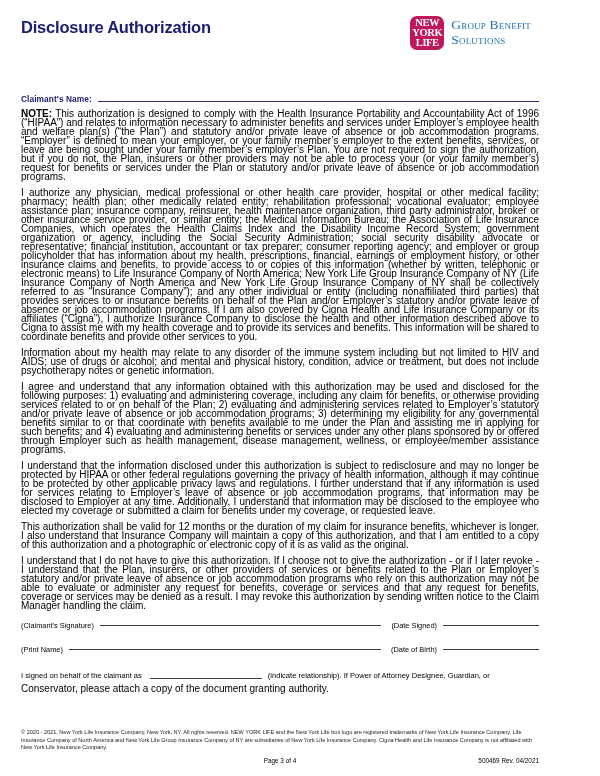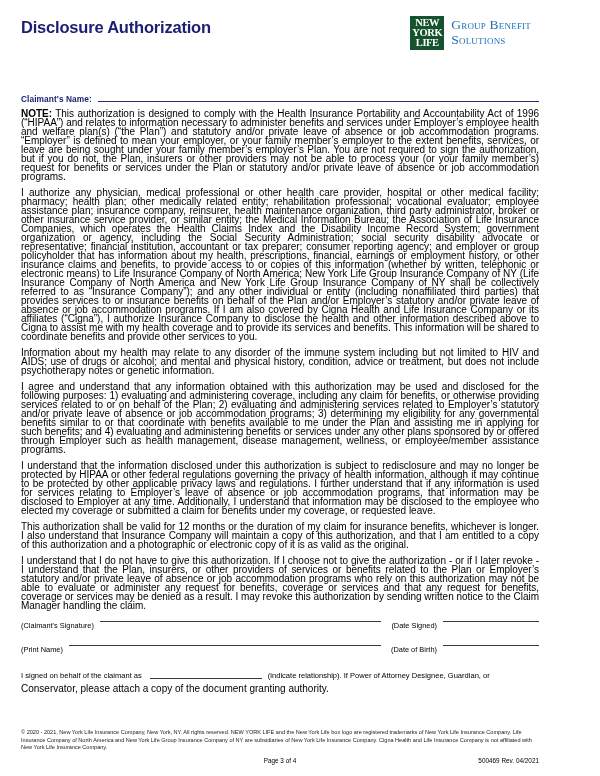--- a/index.html
+++ b/index.html
@@ -41,26 +41,27 @@
   }
   .brand {
     display: flex;
     align-items: flex-start;
     gap: 7px;
     padding-right: 8px;
   }
   .nyl-box {
     width: 34px;
     height: 34px;
-    background: #14532d;
+    background: #be185d;
     display: flex;
     flex-direction: column;
     align-items: center;
     justify-content: center;
     padding: 2px 0;
+    border-radius: 7px;
   }
   .nyl-box span {
     color: #ffffff;
     font-family: "Liberation Serif", serif;
     font-weight: bold;
     font-size: 10.5px;
     line-height: 10px;
     letter-spacing: -0.4px;
     display: block;
   }
@@ -117,21 +118,21 @@
     font-weight: bold;
     color: #1d2072;
     margin: 3px 0 3px 0;
     letter-spacing: 0.2px;
   }
 
   
   .sig-block { margin-top: 11px; }
   .sig-row {
     display: flex;
-    align-items: flex-start;
+    align-items: center;
     margin-bottom: 14px;
   }
   .sig-label {
     font-size: 7.4px;
     white-space: nowrap;
     padding-bottom: 1px;
   }
   .sig-line-long {
     flex: 1;
     border-bottom: 1px solid #3a3a3a;

